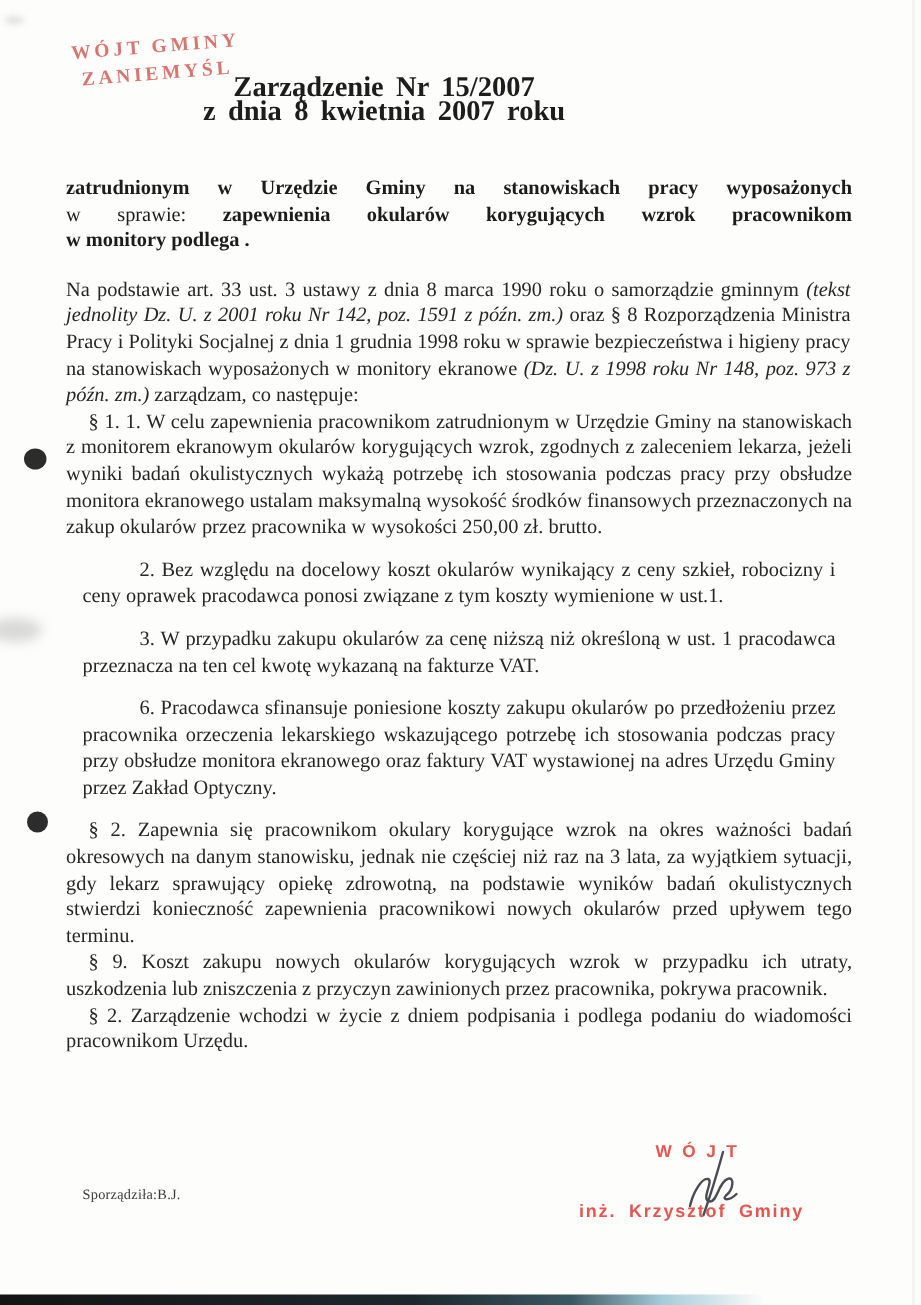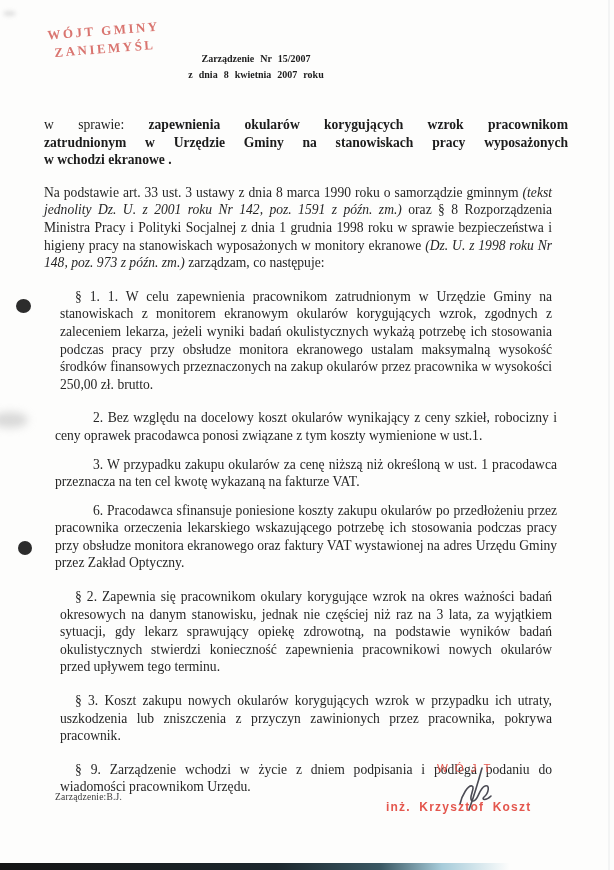--- a/index.html
+++ b/index.html
@@ -12,37 +12,37 @@
   
   .corner-stamp {
     position:absolute; left:48px; top:22px; transform:rotate(-4.5deg);
     color:#d5635d; font-weight:bold; font-size:13px; line-height:18px;
     letter-spacing:2.5px; text-align:center; opacity:.88;
   }
 
   
   .title {
     position:absolute; top:51px; left:0; width:512px; text-align:center;
-    font-weight:bold; font-size:10px; line-height:16.2px;
+    font-weight:bold; font-size:19px; line-height:16.2px;
     word-spacing:3.5px; color:#1d1d1d;
   }
 
   .content {
     position:absolute; left:44px; top:116px; width:524px;
     font-size:13.6px; line-height:17.6px; text-align:justify;
     color:#262626;
   }
   .subject { font-weight:bold; color:#1c1c1c; }
   .subject .jl { text-align:justify; text-align-last:justify; }
   .subject-prefix { font-weight:normal; }
 
-  .legal { margin:15px 16px 0 0; }
+  .legal { margin:15px 1px 0 0; }
   .legal .it { font-style:italic; }
 
-  p.sec  { margin:16px; text-indent:15px; }
+  p.sec  { margin:0; text-indent:15px; }
   p.num  { margin:11px; text-indent:38px; }
   .mt-first { margin-top:12px; }
   .mt { margin-top:9px; }
 
   
   .hole { position:absolute; background:#2c2c2c; border-radius:50%; filter:blur(.4px); }
   .hole1 { left:16px; top:299px; width:15px; height:14px; }
   .hole2 { left:18px; top:541px; width:14px; height:14px; }
 
   
@@ -52,21 +52,21 @@
              background:#c9c9c9; border-radius:50%; filter:blur(2px); opacity:.6; }
   .edge-right { position:absolute; right:4px; top:0; width:2px; height:100%;
              background:rgba(110,130,140,.07); }
   .bottom-band { position:absolute; left:0; bottom:0; width:614px; height:7px;
              background:linear-gradient(90deg,#141414 0%,#1c272d 45%,#3a5863 62%,#a7ccda 72%,rgba(255,255,255,0) 83%); }
 
   
   .prepared { position:absolute; left:55px; top:792px; font-size:9.5px;
               color:#3a3a3a; letter-spacing:.2px; }
   .sig-title { position:absolute; left:437px; top:762px; color:#e4574e;
-              font-family:"Liberation Sans", sans-serif; font-weight:normal;
+              font-family:"Liberation Sans", sans-serif; font-weight:bold;
               font-size:11.5px; letter-spacing:7px; }
   .sig-name  { position:absolute; left:386px; top:800px; color:#e4574e;
               font-family:"Liberation Sans", sans-serif; font-weight:bold;
               font-size:12px; letter-spacing:1.2px; word-spacing:4px; }
   .scribble  { position:absolute; left:452px; top:767px; }
 </style>
 </head>
 <body>
 
 <div class="page">
@@ -83,43 +83,43 @@
   </div>
 
   <div class="title">
     <div>Zarządzenie Nr 15/2007</div>
     <div>z dnia 8 kwietnia 2007 roku</div>
   </div>
 
   <div class="content">
 
     <div class="subject">
+      <div class="jl">zatrudnionym w Urzędzie Gminy na stanowiskach pracy wyposażonych</div>
       <div class="jl"><span class="subject-prefix">w sprawie: </span><span>zapewnienia okularów korygujących wzrok pracownikom</span></div>
-      <div class="jl">zatrudnionym w Urzędzie Gminy na stanowiskach pracy wyposażonych</div>
-      <div>w wchodzi ekranowe .</div>
+      <div>w monitory podlega .</div>
     </div>
 
     <p class="legal"><span>Na podstawie art. 33 ust. 3 ustawy z dnia 8 marca 1990 roku o samorządzie gminnym </span><span class="it">(tekst jednolity Dz. U. z 2001 roku Nr 142, poz. 1591 z późn. zm.)</span><span> oraz § 8 Rozporządzenia Ministra Pracy i Polityki Socjalnej z dnia 1 grudnia 1998 roku w sprawie bezpieczeństwa i higieny pracy na stanowiskach wyposażonych w monitory ekranowe </span><span class="it">(Dz. U. z 1998 roku Nr 148, poz. 973 z późn. zm.)</span><span> zarządzam, co następuje:</span></p>
 
     <p class="sec mt-first">§ 1. 1. W celu zapewnienia pracownikom zatrudnionym w Urzędzie Gminy na stanowiskach z monitorem ekranowym okularów korygujących wzrok, zgodnych z zaleceniem lekarza, jeżeli wyniki badań okulistycznych wykażą potrzebę ich stosowania podczas pracy przy obsłudze monitora ekranowego ustalam maksymalną wysokość środków finansowych przeznaczonych na zakup okularów przez pracownika w wysokości 250,00 zł. brutto.</p>
     <p class="num">2. Bez względu na docelowy koszt okularów wynikający z ceny szkieł, robocizny i ceny oprawek pracodawca ponosi związane z tym koszty wymienione w ust.1.</p>
     <p class="num">3. W przypadku zakupu okularów za cenę niższą niż określoną w ust. 1 pracodawca przeznacza na ten cel kwotę wykazaną na fakturze VAT.</p>
     <p class="num">6. Pracodawca sfinansuje poniesione koszty zakupu okularów po przedłożeniu przez pracownika orzeczenia lekarskiego wskazującego potrzebę ich stosowania podczas pracy przy obsłudze monitora ekranowego oraz faktury VAT wystawionej na adres Urzędu Gminy przez Zakład Optyczny.</p>
     <p class="sec mt">§ 2. Zapewnia się pracownikom okulary korygujące wzrok na okres ważności badań okresowych na danym stanowisku, jednak nie częściej niż raz na 3 lata, za wyjątkiem sytuacji, gdy lekarz sprawujący opiekę zdrowotną, na podstawie wyników badań okulistycznych stwierdzi konieczność zapewnienia pracownikowi nowych okularów przed upływem tego terminu.</p>
-    <p class="sec mt">§ 3. Koszt zakupu nowych okularów korygujących wzrok w przypadku ich utraty, uszkodzenia lub zniszczenia z przyczyn zawinionych przez pracownika, pokrywa pracownik.</p>
-    <p class="sec mt">§ 9. Zarządzenie wchodzi w życie z dniem podpisania i podlega podaniu do wiadomości pracownikom Urzędu.</p>
+    <p class="sec mt">§ 9. Koszt zakupu nowych okularów korygujących wzrok w przypadku ich utraty, uszkodzenia lub zniszczenia z przyczyn zawinionych przez pracownika, pokrywa pracownik.</p>
+    <p class="sec mt">§ 2. Zarządzenie wchodzi w życie z dniem podpisania i podlega podaniu do wiadomości pracownikom Urzędu.</p>
   </div>
 
-  <div class="prepared">Zarządzenie:B.J.</div>
+  <div class="prepared">Sporządziła:B.J.</div>
 
   <div class="sig-title">WÓJT</div>
 
   <svg class="scribble" width="52" height="44" viewBox="0 0 52 44">
     <g fill="none" stroke="#3c3c46" stroke-width="1.6" stroke-linecap="round" opacity="0.92">
       <path d="M30,1 C27,12 23,26 17,43"></path>
       <path d="M8,37 C10,28 16,18 20,19 C24,20 15,33 21,34 C26,35 27,21 33,19 C38,17 37,26 32,30 C29,33 34,34 39,29"></path>
     </g>
   </svg>
 
-  <div class="sig-name">inż. Krzysztof Koszt</div>
+  <div class="sig-name">inż. Krzysztof Gminy</div>
 
   <div class="bottom-band"></div>
 </div>
 
 </body></html>

